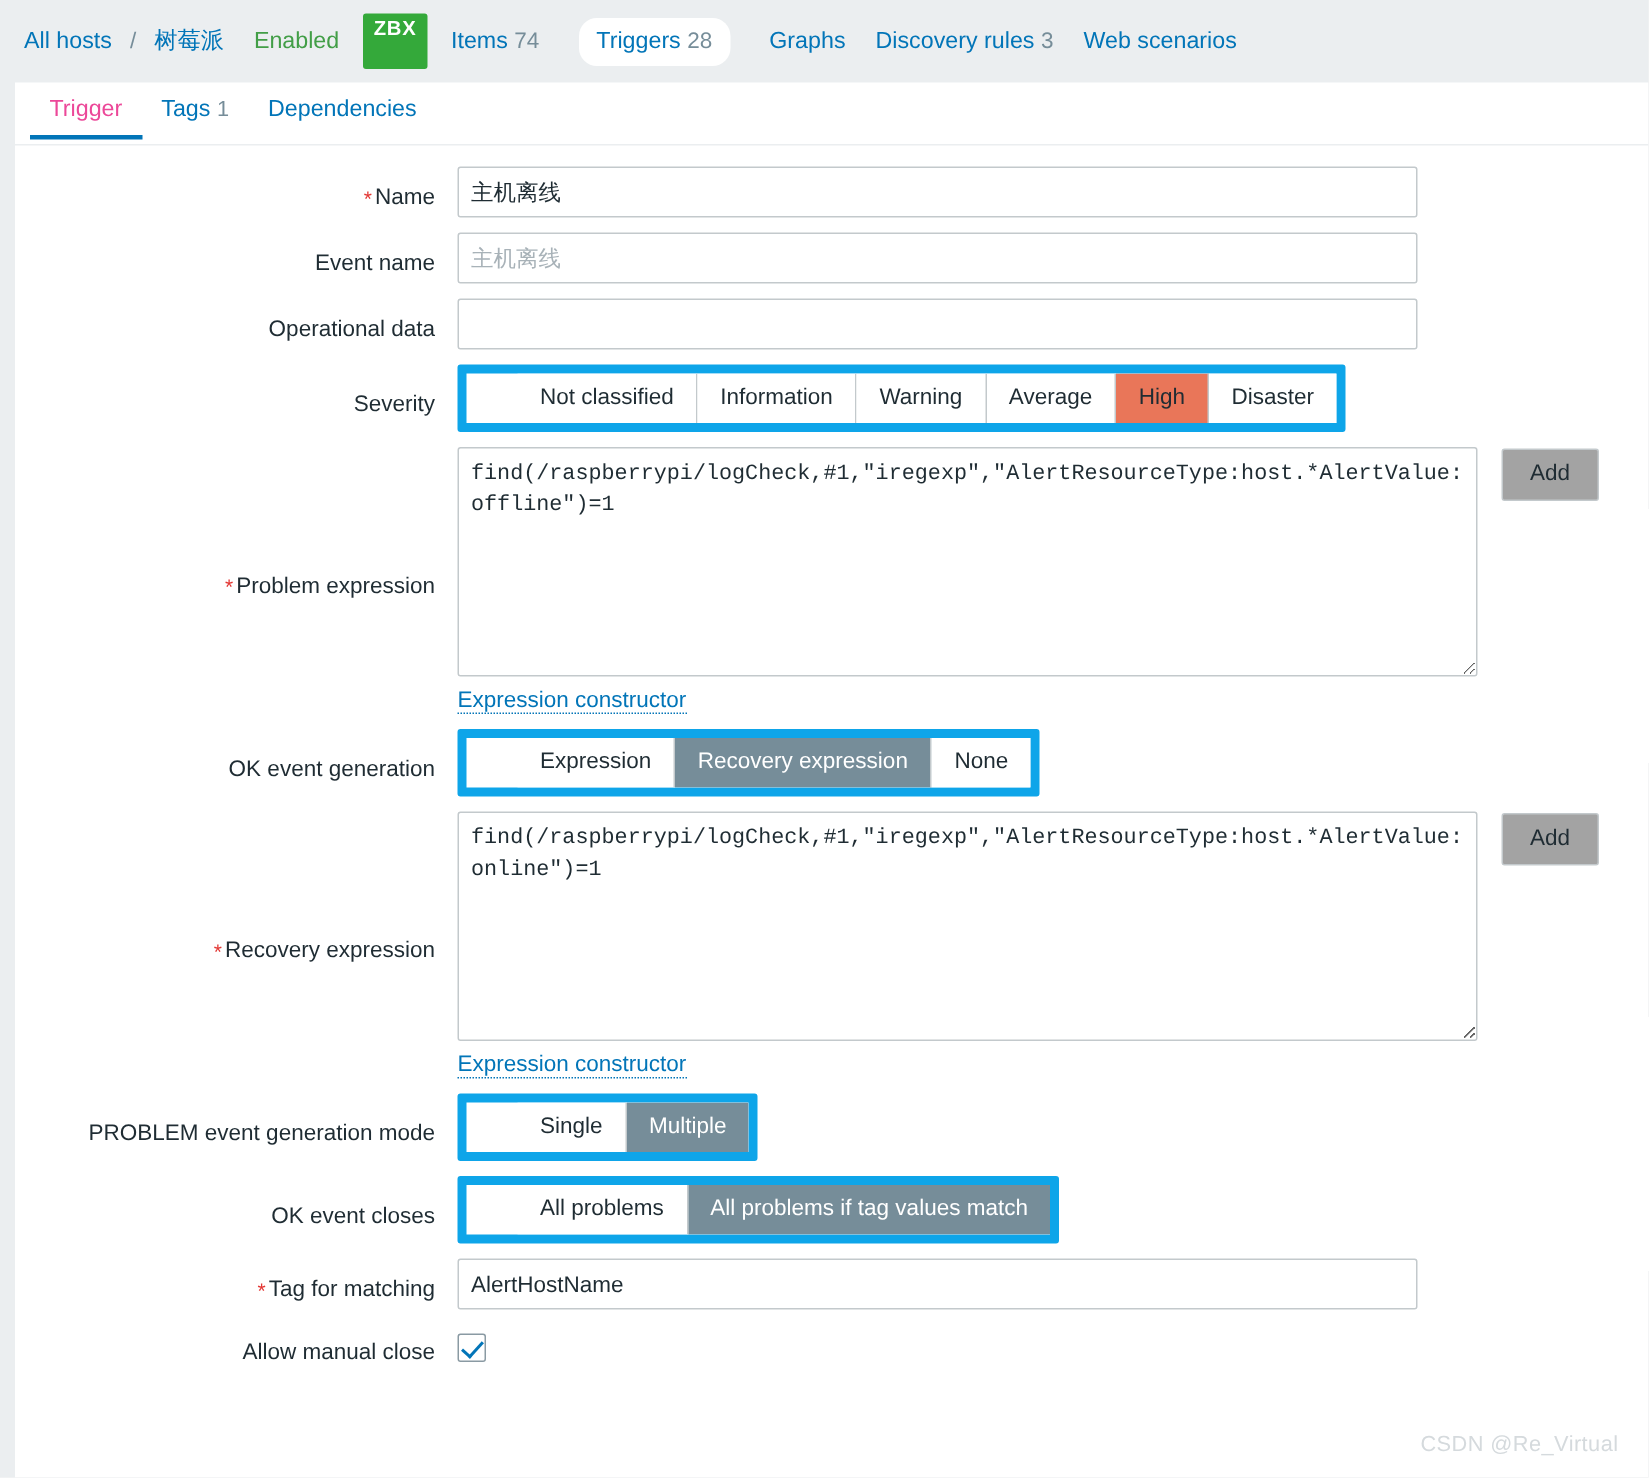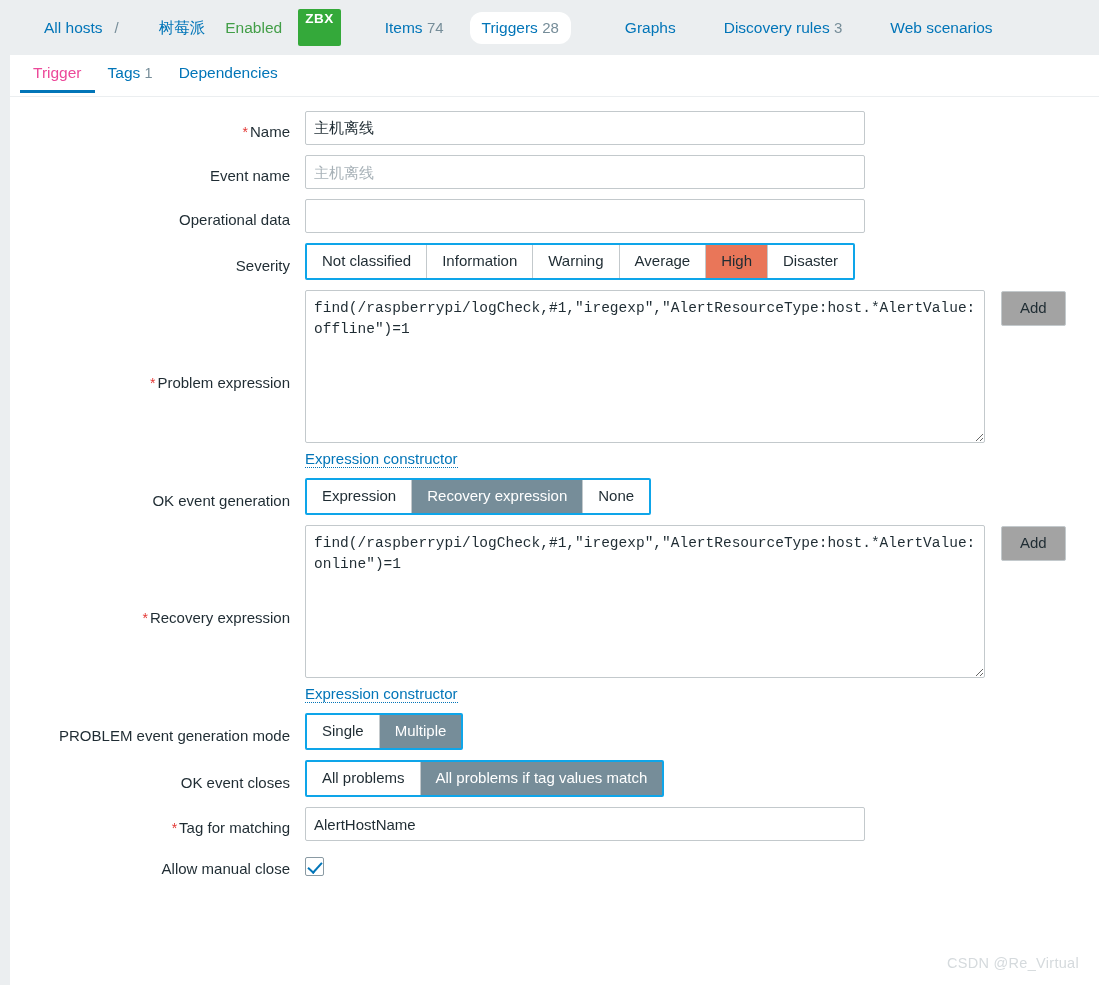--- a/index.html
+++ b/index.html
@@ -17,21 +17,21 @@
   
   .hostnav {
     position: absolute; left: 0; top: 0; width: 1099px; height: 55px;
     background: #ebeef0;
     display: flex; align-items: center;
     padding-left: 16px;
     gap: 0px;
   }
   .hn-link {
     color: #0275b8; font-size: 15.5px; text-decoration: none;
-    white-space: nowrap; padding: 0 10px; line-height: 30px; margin-left: 28px;
+    white-space: nowrap; padding: 0 10px; line-height: 30px;
   }
   .hn-link:first-child { padding-left: 0; }
   .hn-sep { color: #768d99; font-size: 15px; padding: 0 2px; }
   .hn-status { color: #429e47; font-size: 15.5px; padding: 0 10px; white-space: nowrap; }
   .zbx-badge {
     display: inline-block; background: #34a93a; color: #ffffff;
     font-weight: bold; font-size: 13.5px; letter-spacing: .5px;
     padding: 3px 7px 20px 7px; border-radius: 2px; margin: 0 6px;
     line-height: 1;
   }
@@ -73,29 +73,29 @@
   .lbl {
     width: 295px; min-width: 295px; text-align: right;
     padding-right: 15px; padding-top: 8px;
     font-size: 15px; color: #1f2c33; line-height: 18px;
     white-space: nowrap;
   }
   .req { color: #e33734; margin-right: 2px; font-size: 14px; vertical-align: top; }
   .ctl { flex: 1; position: relative; }
 
   input.txt {
-    width: 560px; height: 34px;
+    width: 640px; height: 34px;
     border: 1px solid #c3c9cc; border-radius: 2px;
     padding: 0 8px; font-family: "Liberation Sans", sans-serif;
     font-size: 15px; color: #1f2c33; background: #fff; outline: none;
   }
   input.txt::placeholder { color: #a8b2b8; }
 
   
-  .seg { display: inline-flex; border: 2px solid #0ea5e9; border-radius: 2px; overflow: hidden; }
+  .seg { display: inline-flex; border: 6px solid #0ea5e9; border-radius: 2px; overflow: hidden; padding-left: 34px; }
   .seg-item {
     padding: 7px 15px 8px 15px; font-size: 15px; color: #1f2c33;
     background: #ffffff; border-right: 1px solid #c3c9cc; white-space: nowrap;
     cursor: pointer; line-height: 18px;
   }
   .seg-item:last-child { border-right: none; }
   .seg-item.sel { background: #768d99; color: #ffffff; }
   .seg-item.sev-high { background: #e97659; color: #1f2c33; }
 
   

